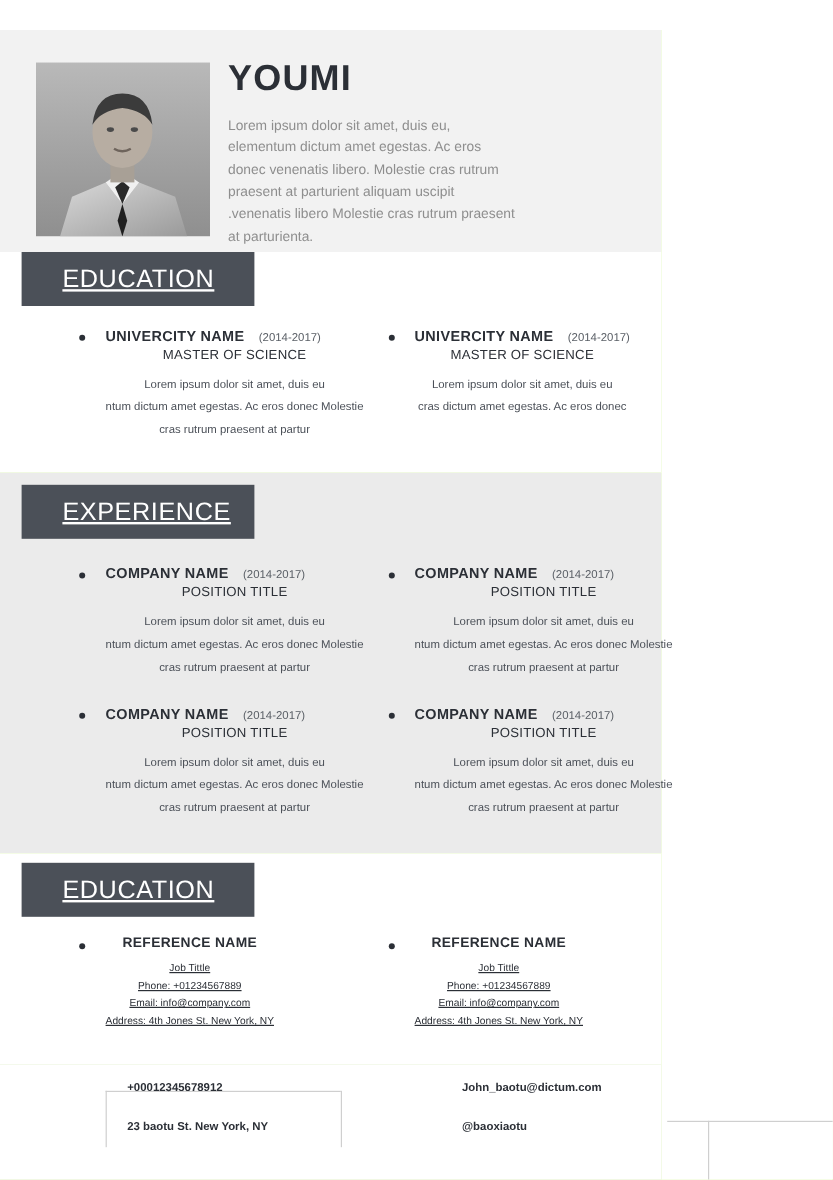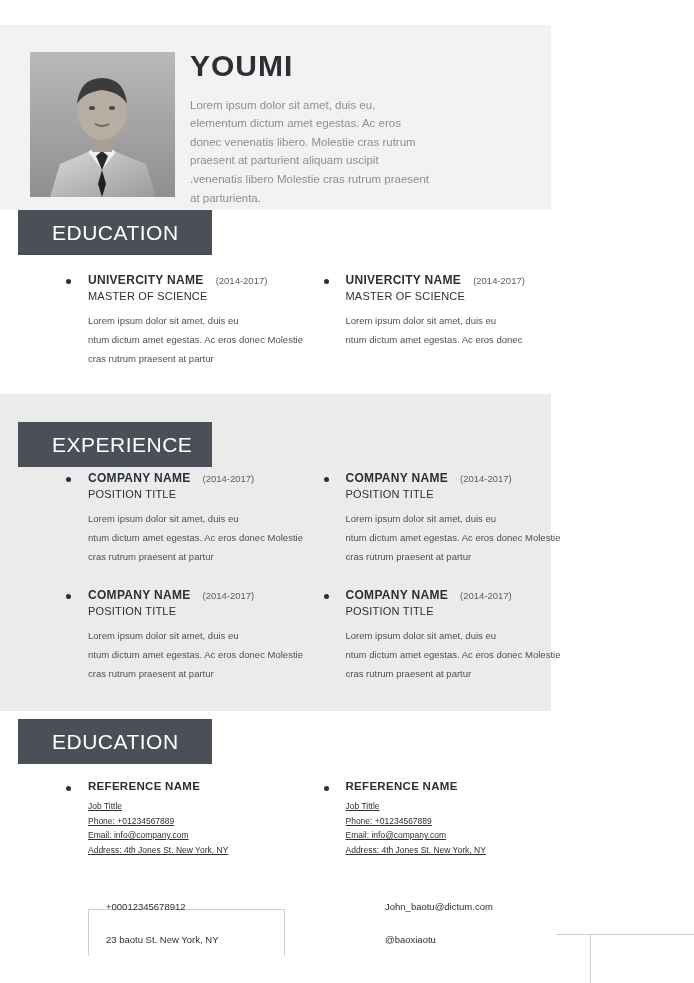--- a/index.html
+++ b/index.html
@@ -80,36 +80,38 @@
     height: 45px;
     background: #4b5058;
     color: #ffffff;
     font-size: 21px;
     font-weight: normal;
     letter-spacing: 0.5px;
     display: flex;
     align-items: center;
     padding-left: 34px;
     box-sizing: border-box;
+    text-decoration: underline;
   }
 
   
   .cols {
     display: flex;
     padding: 0 18px 0 18px;
   }
   .col {
     width: 50%;
     box-sizing: border-box;
   }
   .entry {
     display: flex;
     padding: 0 0 0 40px;
     margin-bottom: 16px;
     position: relative;
+    text-align: center;
   }
   .bullet {
     position: absolute;
     left: 48px;
     top: 6px;
     width: 5px;
     height: 5px;
     border-radius: 50%;
     background: #2b2f36;
   }
@@ -172,20 +174,21 @@
   .contact-line {
     position: absolute;
     background: #cfcfcf;
     height: 1px;
   }
   .contact-item {
     position: absolute;
     font-size: 9.5px;
     color: #2b2f36;
     white-space: nowrap;
+    font-weight: bold;
   }
   .vline {
     position: absolute;
     width: 1px;
     background: #cfcfcf;
   }
 </style>
 </head>
 <body>
 
@@ -257,31 +260,31 @@
         <div class="entry">
           <span class="bullet" style="left:48px;"></span>
           <div class="entry-body">
             <div class="entry-head">
               <span class="org">UNIVERCITY NAME</span>
               <span class="dates">(2014-2017)</span>
             </div>
             <div class="role">MASTER OF SCIENCE</div>
             <div class="desc">
               <div>Lorem ipsum dolor sit amet, duis eu</div>
-              <div>ntum dictum amet egestas. Ac eros donec</div>
+              <div>cras dictum amet egestas. Ac eros donec</div>
             </div>
           </div>
         </div>
       </div>
     </div>
   </div>
 
   <div class="band" style="padding-bottom:12px;">
     <div class="section-title-wrap" style="padding-top:10px; height:55px;">
-      <div class="section-title" style="top:28px;">EXPERIENCE</div>
+      <div class="section-title" style="top:10px;">EXPERIENCE</div>
     </div>
     <div class="cols" style="margin-top:12px;">
       <div class="col">
         <div class="entry">
           <span class="bullet" style="left:48px;"></span>
           <div class="entry-body">
             <div class="entry-head">
               <span class="org">COMPANY NAME</span>
               <span class="dates">(2014-2017)</span>
             </div>

